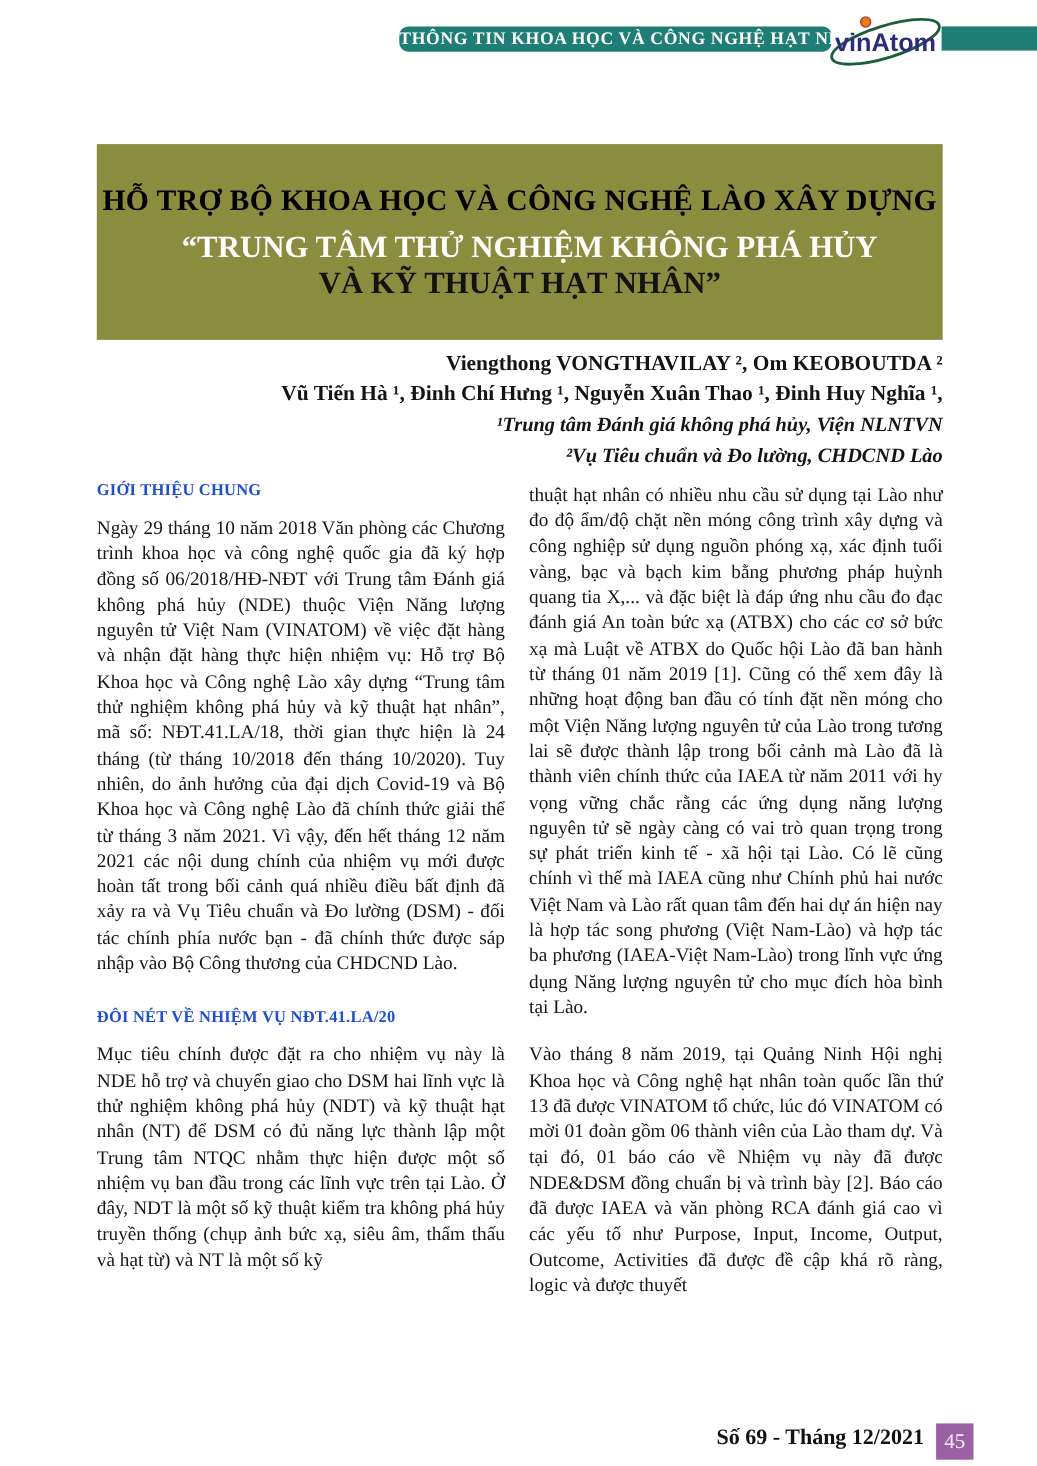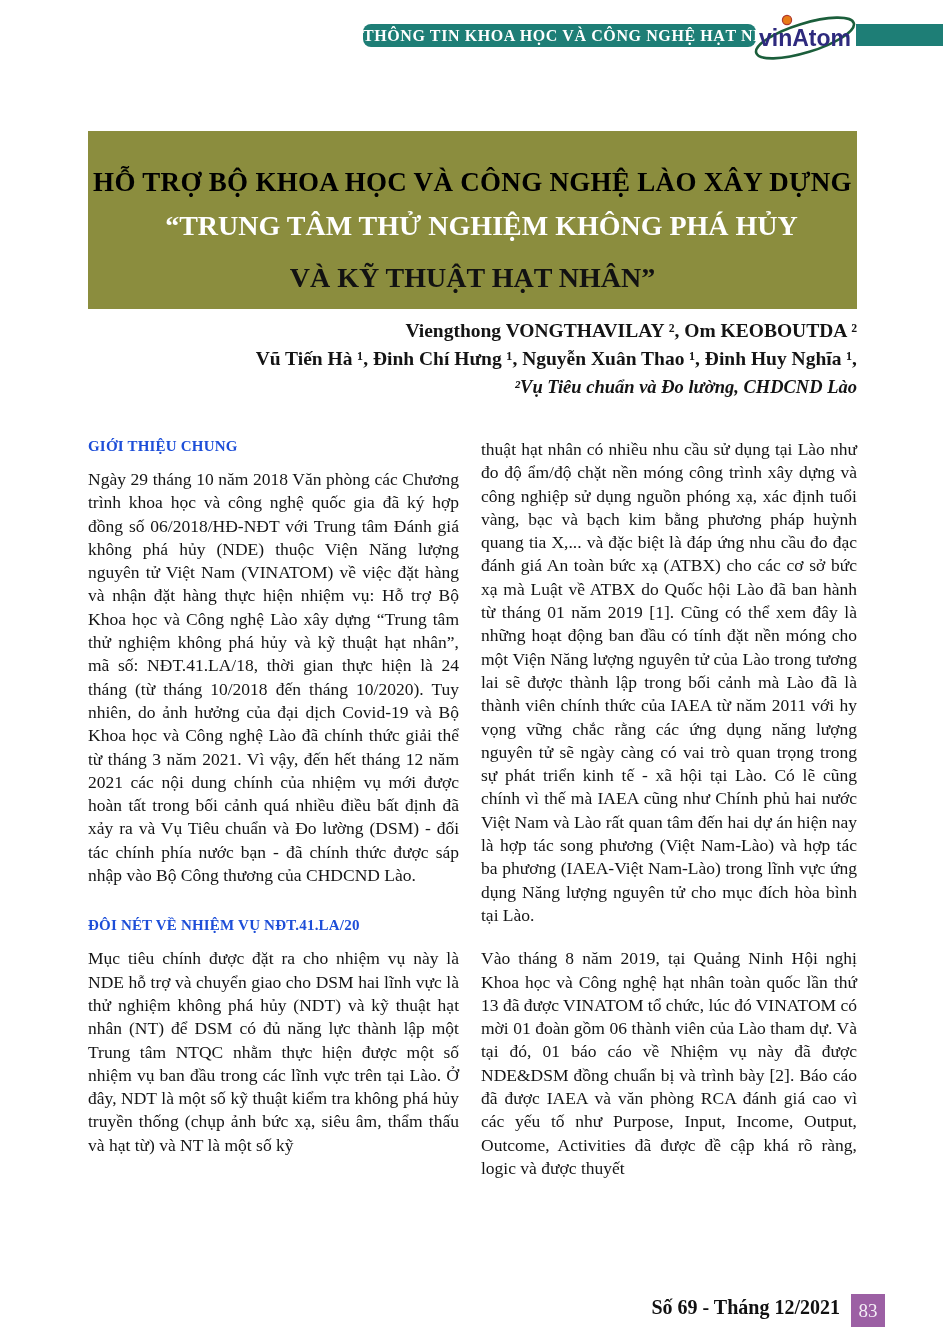--- a/index.html
+++ b/index.html
@@ -16,21 +16,21 @@
   }
   .logo{position:absolute;left:750px;top:8px;width:110px;height:58px;}
   .header-bar{position:absolute;left:856px;top:24px;width:87px;height:22px;background:#1E7E76;}
   
   .title-block{
     position:absolute;left:88px;top:131px;width:769px;height:178px;
     background:#8B8D3E;text-align:center;
   }
   .title-line1{margin-top:36px;color:#000000;font-size:27px;font-weight:bold;letter-spacing:0.3px;}
   .title-line2{margin-top:12px;color:#ffffff;font-size:28px;font-weight:bold;padding-left:18px;}
-  .title-line3{margin-top:20px;color:#121212;font-size:28px;font-weight:bold;}
+  .title-line3{margin-top:0;color:#121212;font-size:28px;font-weight:bold;}
   
   .authors{position:absolute;left:88px;top:317px;width:769px;text-align:right;}
   .author-line{font-size:19.5px;font-weight:bold;line-height:28px;color:#141414;}
   .affil-line{font-size:18.5px;font-weight:bold;font-style:italic;line-height:28px;color:#141414;}
   
   .col{position:absolute;top:438px;}
   .col-left{left:88px;width:371px;}
   .col-right{left:481px;width:376px;}
   .section-heading{
     color:#1d4ed8;font-size:15px;font-weight:bold;margin:0 0 13px 0;letter-spacing:0.2px;
@@ -66,29 +66,30 @@
 
 <div class="title-block">
   <div class="title-line1">HỖ TRỢ BỘ KHOA HỌC VÀ CÔNG NGHỆ LÀO XÂY DỰNG</div>
   <div class="title-line2">“TRUNG TÂM THỬ NGHIỆM KHÔNG PHÁ HỦY</div>
   <div class="title-line3">VÀ KỸ THUẬT HẠT NHÂN”</div>
 </div>
 
 <div class="authors">
   <div class="author-line">Viengthong VONGTHAVILAY ², Om KEOBOUTDA ²</div>
   <div class="author-line">Vũ Tiến Hà ¹, Đinh Chí Hưng ¹, Nguyễn Xuân Thao ¹, Đinh Huy Nghĩa ¹,</div>
+  <div class="affil-line">¹Trung tâm Đánh giá không phá hủy, Viện NLNTVN</div>
   <div class="affil-line">²Vụ Tiêu chuẩn và Đo lường, CHDCND Lào</div>
 </div>
 
 <div class="col col-left">
   <h3 class="section-heading">GIỚI THIỆU CHUNG</h3>
   <p class="body-text">Ngày 29 tháng 10 năm 2018 Văn phòng các Chương trình khoa học và công nghệ quốc gia đã ký hợp đồng số 06/2018/HĐ-NĐT với Trung tâm Đánh giá không phá hủy (NDE) thuộc Viện Năng lượng nguyên tử Việt Nam (VINATOM) về việc đặt hàng và nhận đặt hàng thực hiện nhiệm vụ: Hỗ trợ Bộ Khoa học và Công nghệ Lào xây dựng “Trung tâm thử nghiệm không phá hủy và kỹ thuật hạt nhân”, mã số: NĐT.41.LA/18, thời gian thực hiện là 24 tháng (từ tháng 10/2018 đến tháng 10/2020). Tuy nhiên, do ảnh hưởng của đại dịch Covid-19 và Bộ Khoa học và Công nghệ Lào đã chính thức giải thể từ tháng 3 năm 2021. Vì vậy, đến hết tháng 12 năm 2021 các nội dung chính của nhiệm vụ mới được hoàn tất trong bối cảnh quá nhiều điều bất định đã xảy ra và Vụ Tiêu chuẩn và Đo lường (DSM) - đối tác chính phía nước bạn - đã chính thức được sáp nhập vào Bộ Công thương của CHDCND Lào.</p>
   <h3 class="section-heading second">ĐÔI NÉT VỀ NHIỆM VỤ NĐT.41.LA/20</h3>
   <p class="body-text">Mục tiêu chính được đặt ra cho nhiệm vụ này là NDE hỗ trợ và chuyển giao cho DSM hai lĩnh vực là thử nghiệm không phá hủy (NDT) và kỹ thuật hạt nhân (NT) để DSM có đủ năng lực thành lập một Trung tâm NTQC nhằm thực hiện được một số nhiệm vụ ban đầu trong các lĩnh vực trên tại Lào. Ở đây, NDT là một số kỹ thuật kiểm tra không phá hủy truyền thống (chụp ảnh bức xạ, siêu âm, thẩm thấu và hạt từ) và NT là một số kỹ</p>
 </div>
 
 <div class="col col-right">
   <p class="body-text">thuật hạt nhân có nhiều nhu cầu sử dụng tại Lào như đo độ ẩm/độ chặt nền móng công trình xây dựng và công nghiệp sử dụng nguồn phóng xạ, xác định tuổi vàng, bạc và bạch kim bằng phương pháp huỳnh quang tia X,... và đặc biệt là đáp ứng nhu cầu đo đạc đánh giá An toàn bức xạ (ATBX) cho các cơ sở bức xạ mà Luật về ATBX do Quốc hội Lào đã ban hành từ tháng 01 năm 2019 [1]. Cũng có thể xem đây là những hoạt động ban đầu có tính đặt nền móng cho một Viện Năng lượng nguyên tử của Lào trong tương lai sẽ được thành lập trong bối cảnh mà Lào đã là thành viên chính thức của IAEA từ năm 2011 với hy vọng vững chắc rằng các ứng dụng năng lượng nguyên tử sẽ ngày càng có vai trò quan trọng trong sự phát triển kinh tế - xã hội tại Lào. Có lẽ cũng chính vì thế mà IAEA cũng như Chính phủ hai nước Việt Nam và Lào rất quan tâm đến hai dự án hiện nay là hợp tác song phương (Việt Nam-Lào) và hợp tác ba phương (IAEA-Việt Nam-Lào) trong lĩnh vực ứng dụng Năng lượng nguyên tử cho mục đích hòa bình tại Lào.</p>
   <p class="body-text">Vào tháng 8 năm 2019, tại Quảng Ninh Hội nghị Khoa học và Công nghệ hạt nhân toàn quốc lần thứ 13 đã được VINATOM tổ chức, lúc đó VINATOM có mời 01 đoàn gồm 06 thành viên của Lào tham dự. Và tại đó, 01 báo cáo về Nhiệm vụ này đã được NDE&amp;DSM đồng chuẩn bị và trình bày [2]. Báo cáo đã được IAEA và văn phòng RCA đánh giá cao vì các yếu tố như Purpose, Input, Income, Output, Outcome, Activities đã được đề cập khá rõ ràng, logic và được thuyết</p>
 </div>
 
 <div class="footer-issue">Số 69 - Tháng 12/2021</div>
-<div class="page-num">83</div>
+<div class="page-num">45</div>
 
 </body></html>

